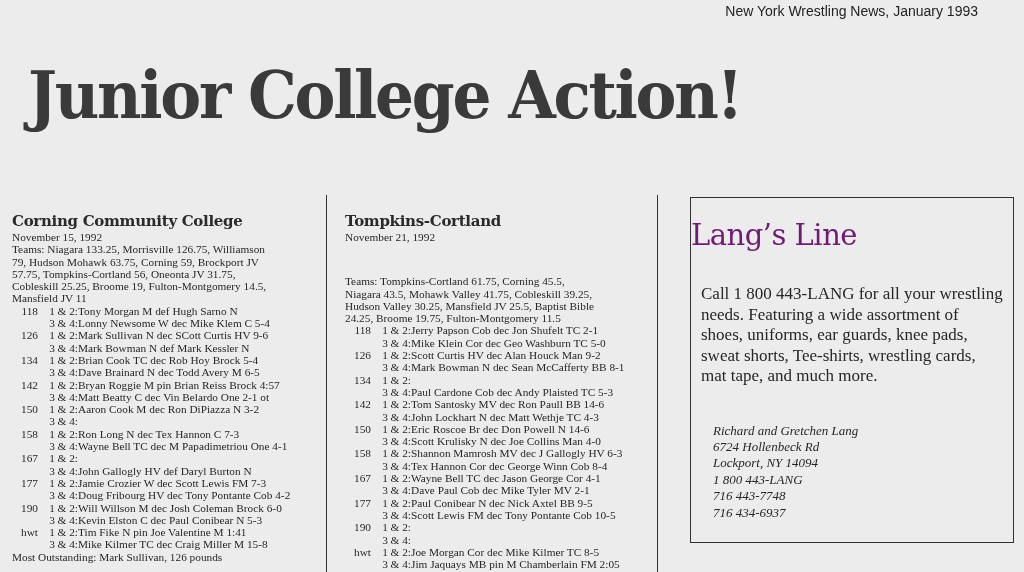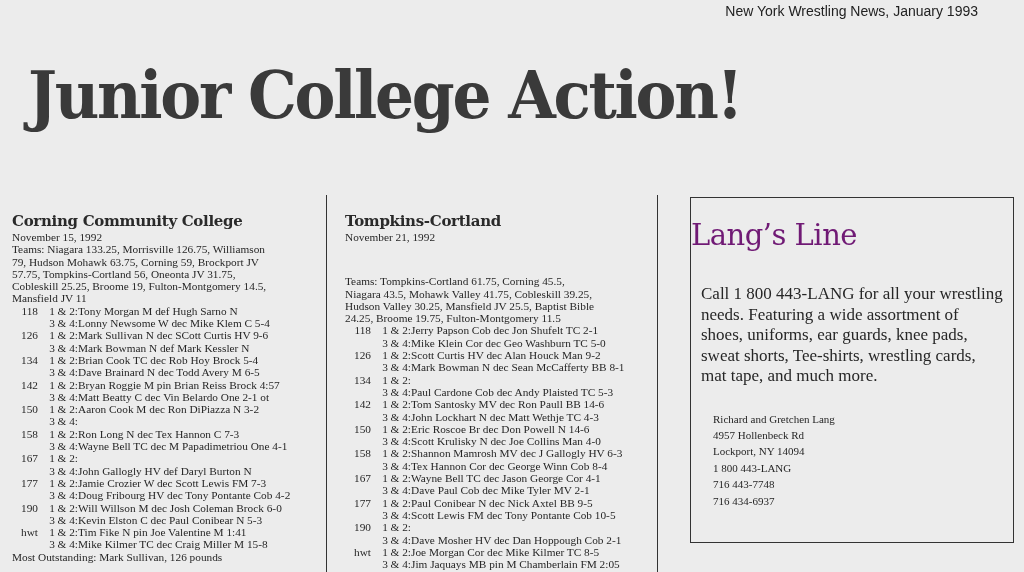--- a/index.html
+++ b/index.html
@@ -48,22 +48,22 @@
   .ad-title {
     margin-top:20px;
     font-family:"DejaVu Serif", serif; font-size:29px; color:#701a75;
     letter-spacing:-0.5px;
   }
   .ad-body {
     text-align:left; margin:32px 10px 0;
     font-family:"Liberation Serif", serif; font-size:17px; line-height:20.5px; color:#262626;
   }
   .ad-contact {
-    margin:24px 0 0 22px;
-    font-family:"Liberation Serif", serif; font-size:11px; line-height:16.4px; color:#262626;
+    margin:36px 0 0 22px;
+    font-family:"Liberation Serif", serif; font-size:13px; line-height:16.4px; color:#262626;font-style:italic;
   }
 </style>
 </head>
 <body>
 
 <div class="masthead">New York Wrestling News,  January 1993</div>
 <div class="headline">Junior College Action!</div>
 
 <div class="divider d1"></div>
 <div class="divider d2"></div>
@@ -270,39 +270,38 @@
         <span class="pl">3 &amp; 4:</span>
         <span class="tx">Scott Lewis FM dec Tony Pontante Cob 10-5</span>
       </div>
       <div class="row">
         <span class="wt">190</span>
         <span class="pl">1 &amp; 2:</span>
       </div>
       <div class="row">
         <span class="wt"></span>
         <span class="pl">3 &amp; 4:</span>
-        <span class="tx">Dave Mosher HV dec Dan Hoppough Cob 2-1</span>
       </div>
       <div class="row">
         <span class="wt">hwt</span>
         <span class="pl">1 &amp; 2:</span>
         <span class="tx">Joe Morgan Cor dec Mike Kilmer TC 8-5</span>
       </div>
       <div class="row">
         <span class="wt"></span>
         <span class="pl">3 &amp; 4:</span>
         <span class="tx">Jim Jaquays MB pin M Chamberlain FM 2:05</span>
       </div>
     </div>
 </div>
 
 <div class="adbox">
   <div class="ad-title">Lang’s Line</div>
   <div class="ad-body">Call 1 800 443-LANG for all your wrestling needs. Featuring a wide assortment of shoes, uniforms, ear guards, knee pads, sweat shorts, Tee-shirts, wrestling cards, mat tape, and much more.</div>
   <div class="ad-contact" id="adcontact">
       <div>Richard and Gretchen Lang</div>
-      <div>4957 Hollenbeck Rd</div>
+      <div>6724 Hollenbeck Rd</div>
       <div>Lockport, NY 14094</div>
       <div>1 800 443-LANG</div>
       <div>716 443-7748</div>
       <div>716 434-6937</div>
     </div>
 </div>
 
 </body></html>

